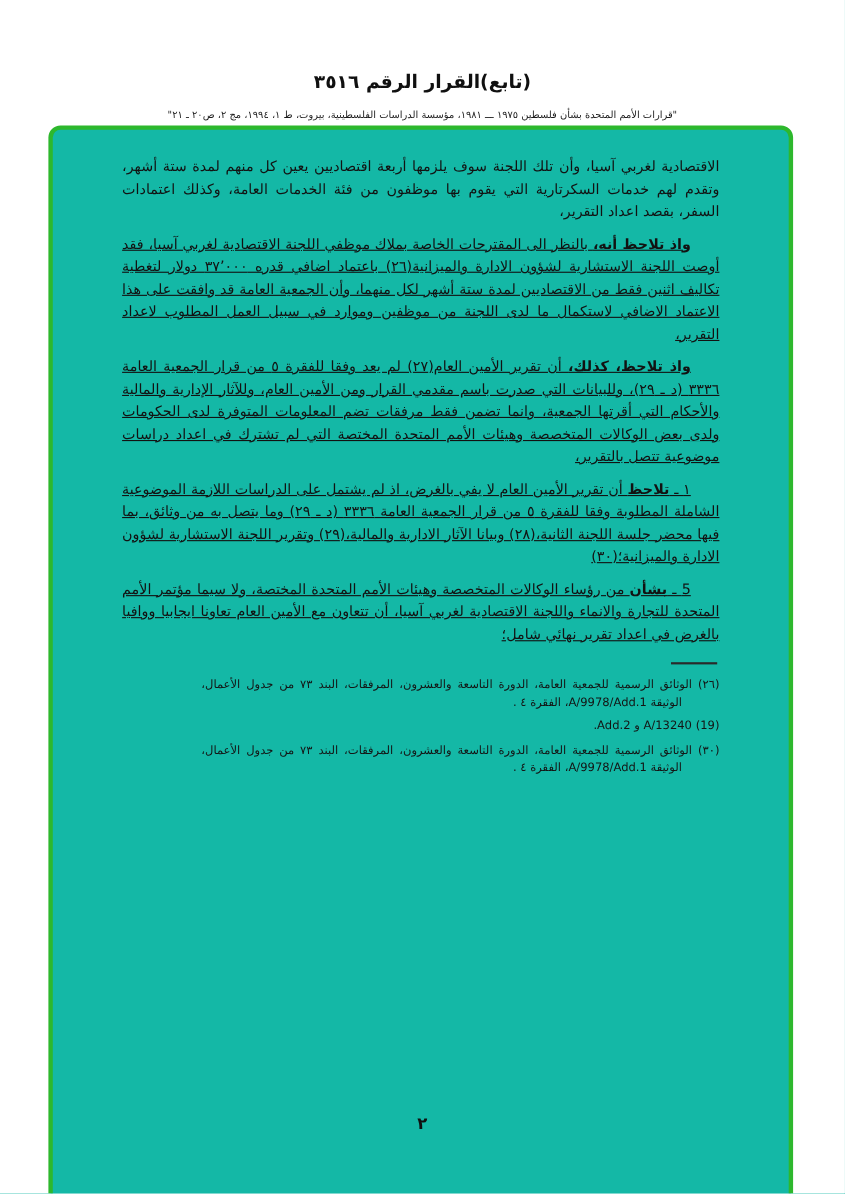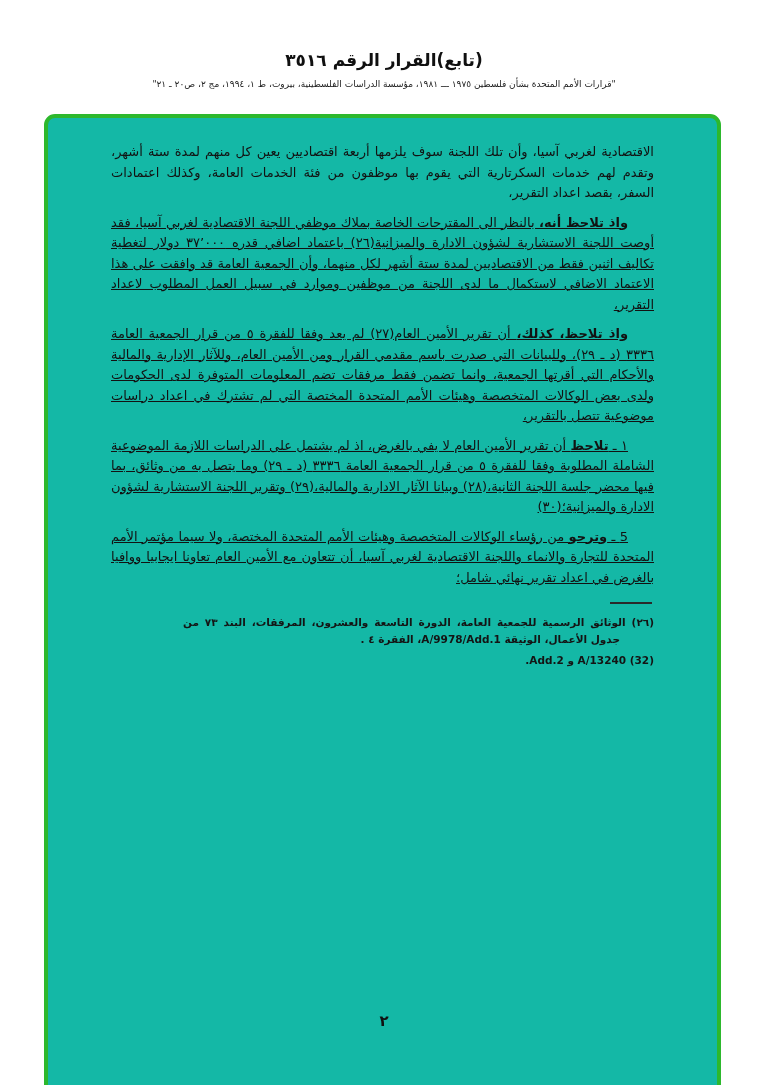--- a/index.html
+++ b/index.html
@@ -7,21 +7,21 @@
   body {
     width: 768px; height: 1085px;
     background: #ffffff;
     font-family: "DejaVu Sans", sans-serif;
     color: #141414;
   }
   .page { position: relative; width: 768px; height: 1085px; overflow: hidden; background: #ffffff; }
 
   
   .doc-header { position: absolute; top: 50px; left: 0; width: 100%; text-align: center; direction: rtl; }
-  .doc-title { margin: 0; font-size: 17px; font-weight: 700; color: #101010; text-align: center; }
+  .doc-title { margin: 15px; font-size: 17px; font-weight: 700; color: #101010; text-align: center; }
   .doc-source { margin-top: 9px; font-size: 9px; color: #1c1c1c; letter-spacing: 0; }
 
   
   .green-box {
     position: absolute; top: 114px; left: 44px;
     width: 677px; height: 1066px;
     border: 4px solid #3b82f6;
     border-radius: 11px;
     padding: 24px 63px 14px 63px;
     direction: rtl;
@@ -30,21 +30,21 @@
   }
 
   .body-text { font-size: 13px; line-height: 20.5px; text-align: justify; color: #121212; }
   .para { margin: 0 0 9px 0; }
   .para.indent { text-indent: 26px; text-decoration: underline; }
   .pnum { font-weight: 400; }
   .plead { font-weight: 700; }
 
   
   .footnote-sep { width: 42px; height: 2px; background: #2a2a2a; margin: 14px 2px 10px auto; }
-  .footnotes { margin-left: 72px; font-size: 10.5px; line-height: 16.5px; color: #141414; font-weight: bold; }
+  .footnotes { margin-left: 72px; font-size: 10.5px; line-height: 16.5px; color: #141414; }
   .footnote { margin: 0 0 5px 0; padding-right: 34px; text-indent: -34px; text-align: justify; }
   .fn-marker { white-space: nowrap; }
 
   
   .page-number {
     position: absolute; top: 1012px; left: 0; width: 100%;
     text-align: center; font-size: 15px; font-weight: 700; color: #101010;
   }
 </style>
 </head>
@@ -61,27 +61,28 @@
 
     <div class="body-text">
       <p class="para"><span class="pnum"></span><strong class="plead"></strong><span>الاقتصادية لغربي آسيا، وأن تلك اللجنة سوف يلزمها أربعة اقتصاديين يعين كل منهم لمدة ستة أشهر، وتقدم لهم خدمات السكرتارية التي يقوم بها موظفون من فئة الخدمات العامة، وكذلك اعتمادات السفر، بقصد اعداد التقرير،</span></p>
 
       <p class="para indent"><span class="pnum"></span><strong class="plead">واذ تلاحظ أنه،</strong><span> بالنظر الى المقترحات الخاصة بملاك موظفي اللجنة الاقتصادية لغربي آسيا، فقد أوصت اللجنة الاستشارية لشؤون الادارة والميزانية(٢٦) باعتماد اضافي قدره ٣٧٬٠٠٠ دولار لتغطية تكاليف اثنين فقط من الاقتصاديين لمدة ستة أشهر لكل منهما، وأن الجمعية العامة قد وافقت على هذا الاعتماد الاضافي لاستكمال ما لدى اللجنة من موظفين وموارد في سبيل العمل المطلوب لاعداد التقرير،</span></p>
 
       <p class="para indent"><span class="pnum"></span><strong class="plead">واذ تلاحظ، كذلك،</strong><span> أن تقرير الأمين العام(٢٧) لم يعد وفقا للفقرة ٥ من قرار الجمعية العامة ٣٣٣٦ (د ـ ٢٩)، وللبيانات التي صدرت باسم مقدمي القرار ومن الأمين العام، وللآثار الإدارية والمالية والأحكام التي أقرتها الجمعية، وانما تضمن فقط مرفقات تضم المعلومات المتوفرة لدى الحكومات ولدى بعض الوكالات المتخصصة وهيئات الأمم المتحدة المختصة التي لم تشترك في اعداد دراسات موضوعية تتصل بالتقرير،</span></p>
 
       <p class="para indent"><span class="pnum">١ ـ </span><strong class="plead">تلاحظ</strong><span> أن تقرير الأمين العام لا يفي بالغرض، اذ لم يشتمل على الدراسات اللازمة الموضوعية الشاملة المطلوبة وفقا للفقرة ٥ من قرار الجمعية العامة ٣٣٣٦ (د ـ ٢٩) وما يتصل به من وثائق، بما فيها محضر جلسة اللجنة الثانية،(٢٨) وبيانا الآثار الادارية والمالية،(٢٩) وتقرير اللجنة الاستشارية لشؤون الادارة والميزانية؛(٣٠)</span></p>
 
-      <p class="para indent"><span class="pnum">5 ـ </span><strong class="plead">وترجو</strong><span> من رؤساء الوكالات المتخصصة وهيئات الأمم المتحدة المختصة، ولا سيما مؤتمر الأمم المتحدة للتجارة والانماء واللجنة الاقتصادية لغربي آسيا، أن تتعاون مع الأمين العام تعاونا ايجابيا ووافيا بالغرض في اعداد تقرير نهائي شامل؛</span></p>
+      <p class="para indent"><span class="pnum">5 ـ </span><strong class="plead">بشأن</strong><span> من رؤساء الوكالات المتخصصة وهيئات الأمم المتحدة المختصة، ولا سيما مؤتمر الأمم المتحدة للتجارة والانماء واللجنة الاقتصادية لغربي آسيا، أن تتعاون مع الأمين العام تعاونا ايجابيا ووافيا بالغرض في اعداد تقرير نهائي شامل؛</span></p>
     </div>
 
     <div class="footnote-sep"></div>
 
     <div class="footnotes">
       <p class="footnote"><span class="fn-marker">(٢٦)</span> <span class="fn-text">الوثائق الرسمية للجمعية العامة، الدورة التاسعة والعشرون، المرفقات، البند ٧٣ من جدول الأعمال، الوثيقة A/9978/Add.1، الفقرة ٤ .</span></p>
-      <p class="footnote"><span class="fn-marker">(32)</span> <span class="fn-text">A/13240 و Add.2.</span></p>
+      <p class="footnote"><span class="fn-marker">(19)</span> <span class="fn-text">A/13240 و Add.2.</span></p>
+      <p class="footnote"><span class="fn-marker">(٣٠)</span> <span class="fn-text">الوثائق الرسمية للجمعية العامة، الدورة التاسعة والعشرون، المرفقات، البند ٧٣ من جدول الأعمال، الوثيقة A/9978/Add.1، الفقرة ٤ .</span></p>
     </div>
 
   </div>
 
   <div class="page-number">٢</div>
 
 </div>
 
 </body></html>

